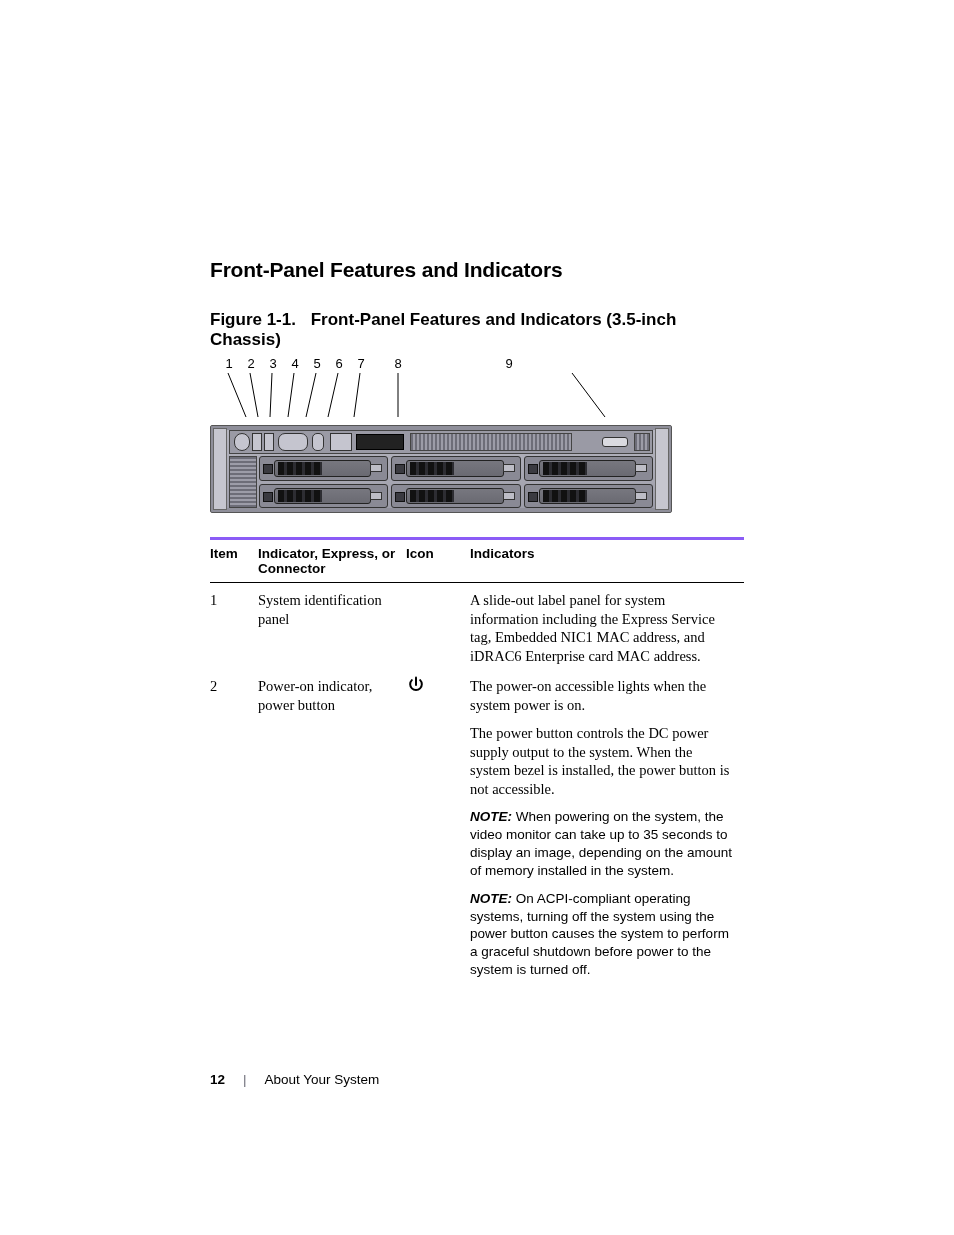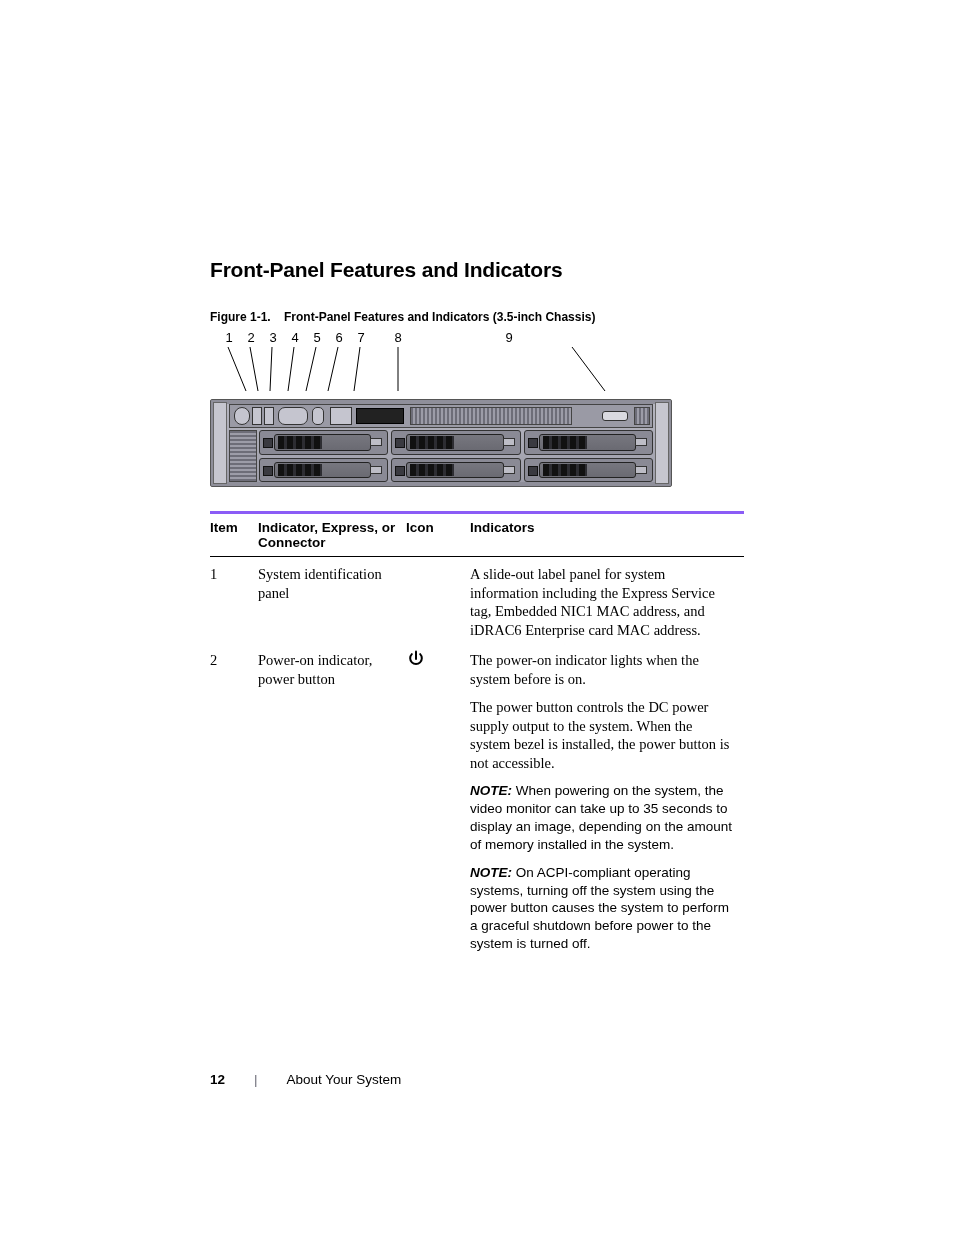--- a/index.html
+++ b/index.html
@@ -16,21 +16,21 @@
     padding: 258px 210px 0 210px;
   }
   h1.title {
     font-size: 21px;
     font-weight: bold;
     margin: 0 0 28px 0;
     font-family: "Helvetica Neue", Helvetica, Arial, sans-serif;
     letter-spacing: -0.2px;
   }
   .figcaption {
-    font-size: 12px;
+    font-size: 17px;
     font-weight: bold;
     margin-bottom: 6px;
   }
   .figcaption .figno { margin-right: 10px; }
   .diagram-wrap {
     margin: 4px 0 24px 0;
   }
   .callouts-top {
     display: flex;
     font-size: 13px;
@@ -139,21 +139,21 @@
     font-family:"Helvetica Neue",Helvetica,Arial,sans-serif;
     font-size:13.5px;
     line-height:1.32;
   }
   .note b{ font-weight:bold;font-style:italic; }
   .footer{
     position:absolute;
     left:210px; bottom:148px;
     font-size:13.5px;
     font-family:"Helvetica Neue",Helvetica,Arial,sans-serif;
-    display:flex; align-items:center; gap:29px;
+    display:flex; align-items:center; gap:18px;
   }
   .footer .pn{ font-weight:bold; }
   .footer .sep{ color:#6b6b76; }
   .power-icon svg{ width:20px; height:20px; }
 </style>
 </head>
 <body>
 
 <div class="page">
   <h1 class="title">Front-Panel Features and Indicators</h1>
@@ -261,21 +261,21 @@
         <td class="ind">Power-on indicator, power button</td>
         <td class="icon">
           <span class="power-icon">
             <svg viewBox="0 0 24 24" fill="none" stroke="#000" stroke-width="2.4" stroke-linecap="round">
               <path d="M12 3 L12 12"></path>
               <path d="M7 6.2 A7 7 0 1 0 17 6.2"></path>
             </svg>
           </span>
         </td>
         <td class="desc">
-          <p>The power-on indicator lights when the system before is on.</p>
+          <p>The power-on accessible lights when the system power is on.</p>
           <p>The power button controls the DC power supply output to the system. When the system bezel is installed, the power button is not accessible.</p>
           <p class="note">
             <b>NOTE:</b>
             <span>When powering on the system, the video monitor can take up to 35 seconds to display an image, depending on the amount of memory installed in the system.</span>
           </p>
           <p class="note">
             <b>NOTE:</b>
             <span>On ACPI-compliant operating systems, turning off the system using the power button causes the system to perform a graceful shutdown before power to the system is turned off.</span>
           </p>
         </td>

